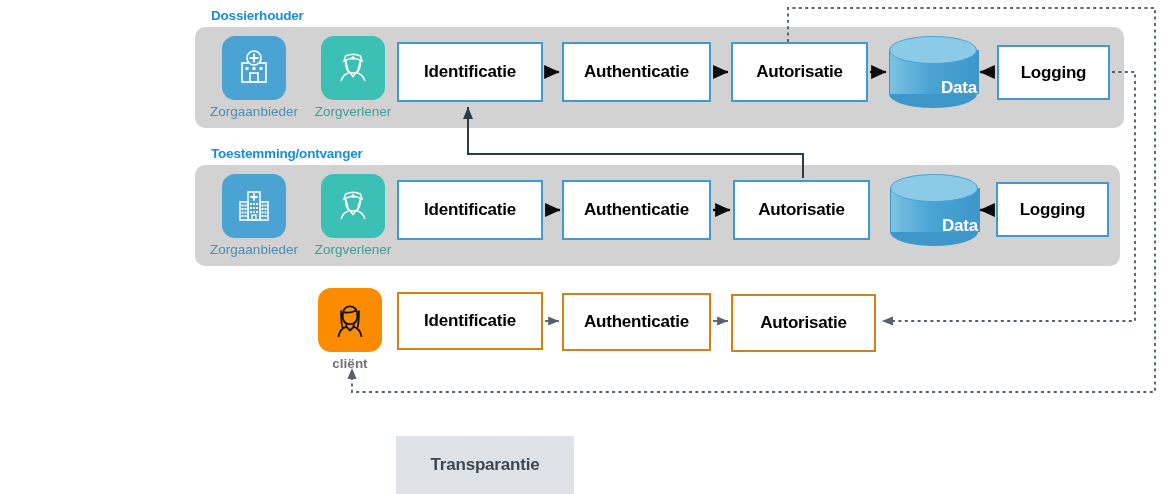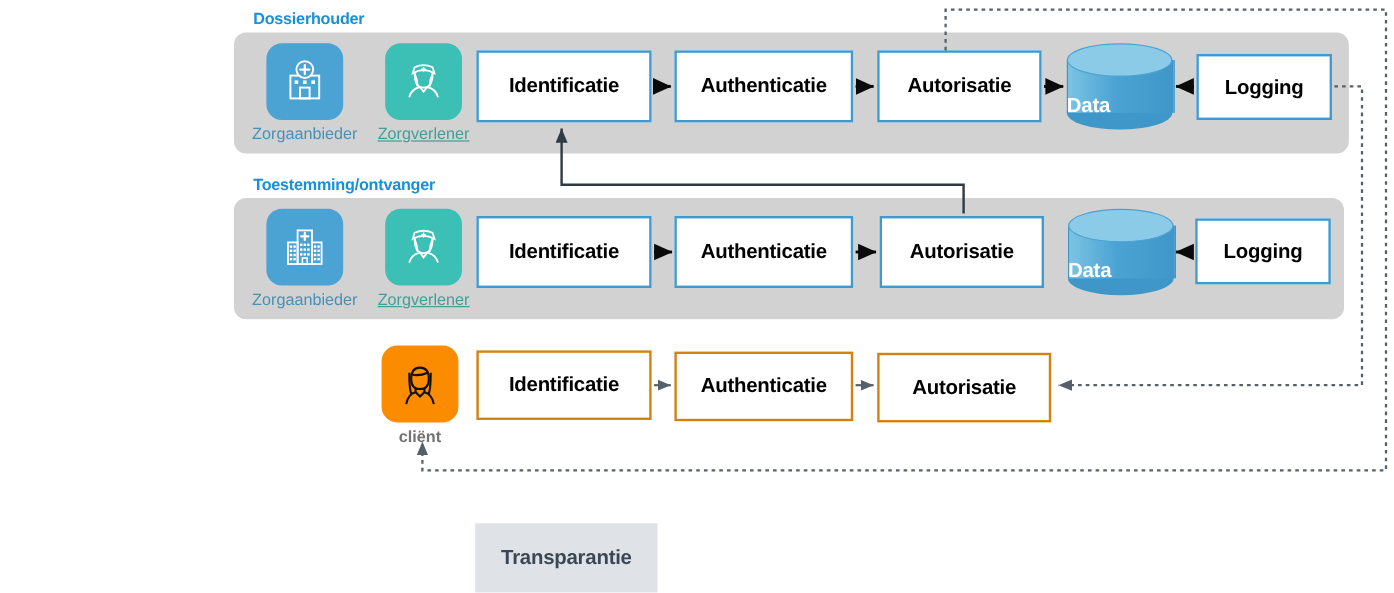--- a/index.html
+++ b/index.html
@@ -54,21 +54,21 @@
   .tile.blue{background:#4ba3d3;}
   .tile.teal{background:#3cbfb4;}
   .tile.orange{background:#fb8c00;}
   .tile-label{
     position:absolute;
     font-size:13.5px;
     white-space:nowrap;
     text-align:center;
   }
   .tile-label.blue{color:#4a8fb5;}
-  .tile-label.teal{color:#3f9f97;text-decoration:underline;}
+  .tile-label.teal{color:#3f9f97;}
   .tile-label.orange{color:#737373;font-weight:bold;}
 
   
   .cyl{position:absolute;}
   .cyl-body{
     position:absolute;left:0;top:14px;
     width:100%;height:calc(100% - 28px);
     background:linear-gradient(to right,#7cc3e3 0%,#4ba3d3 45%,#3f97c9 100%);
     border-left:1px solid #3f97c9;border-right:1px solid #3f97c9;
   }
@@ -79,21 +79,21 @@
   }
   .cyl-top{
     position:absolute;left:0;top:0;width:100%;height:28px;
     border-radius:50%;
     background:#8ccbe8;
     border:1px solid #4ba3d3;
     box-sizing:border-box;
   }
   .cyl-label{
     position:absolute;left:0;width:100%;
-    text-align:left;
+    text-align:right;
     color:#ffffff;font-size:17px;font-weight:bold;
     letter-spacing:-0.2px;
   }
 
   
   svg.layer{position:absolute;left:0;top:0;width:1162px;height:494px;overflow:visible;}
   .solid-arrow{stroke:#0a0a0a;stroke-width:2.4;fill:none;}
   .thin-arrow{stroke:#55606b;stroke-width:1.8;fill:none;}
   .elbow{stroke:#2d3b47;stroke-width:2;fill:none;}
   .dotted{stroke:#55606b;stroke-width:1.9;fill:none;stroke-dasharray:3 3.4;}
@@ -218,21 +218,21 @@
       <path d="M16.5 23.5 v3.2 M23.5 23.5 v3.2" stroke="#111111" stroke-width="1.7"></path>
       <path d="M9 36 q1.5 -8 7.5 -9.5 l3.5 3.5 l3.5 -3.5 q6 1.5 7.5 9.5" fill="none" stroke="#111111" stroke-width="1.7"></path>
     </svg>
   </div>
   <div class="tile-label orange" style="left:300px;top:356px;width:100px;">cliënt</div>
 
   <div class="pbox orange" style="left:397px;top:292px;width:146px;height:58px;">Identificatie</div>
   <div class="pbox orange" style="left:562px;top:293px;width:149px;height:58px;">Authenticatie</div>
   <div class="pbox orange" style="left:731px;top:294px;width:145px;height:58px;">Autorisatie</div>
 
-  <div class="pbox flat" style="left:396px;top:436px;width:152px;height:58px;">Transparantie</div>
+  <div class="pbox flat" style="left:396px;top:436px;width:178px;height:58px;">Transparantie</div>
 
   <svg class="layer">
     <defs>
       <marker id="ah-black" markerWidth="7" markerHeight="7" refX="6.2" refY="3.5" orient="auto">
         <path d="M0,0.6 L6.4,3.5 L0,6.4 z" fill="#0a0a0a"></path>
       </marker>
       <marker id="ah-thin" markerWidth="7" markerHeight="7" refX="6" refY="3.5" orient="auto">
         <path d="M0,1 L6,3.5 L0,6 z" fill="#55606b"></path>
       </marker>
       <marker id="ah-dark" markerWidth="7" markerHeight="7" refX="6" refY="3.5" orient="auto">

